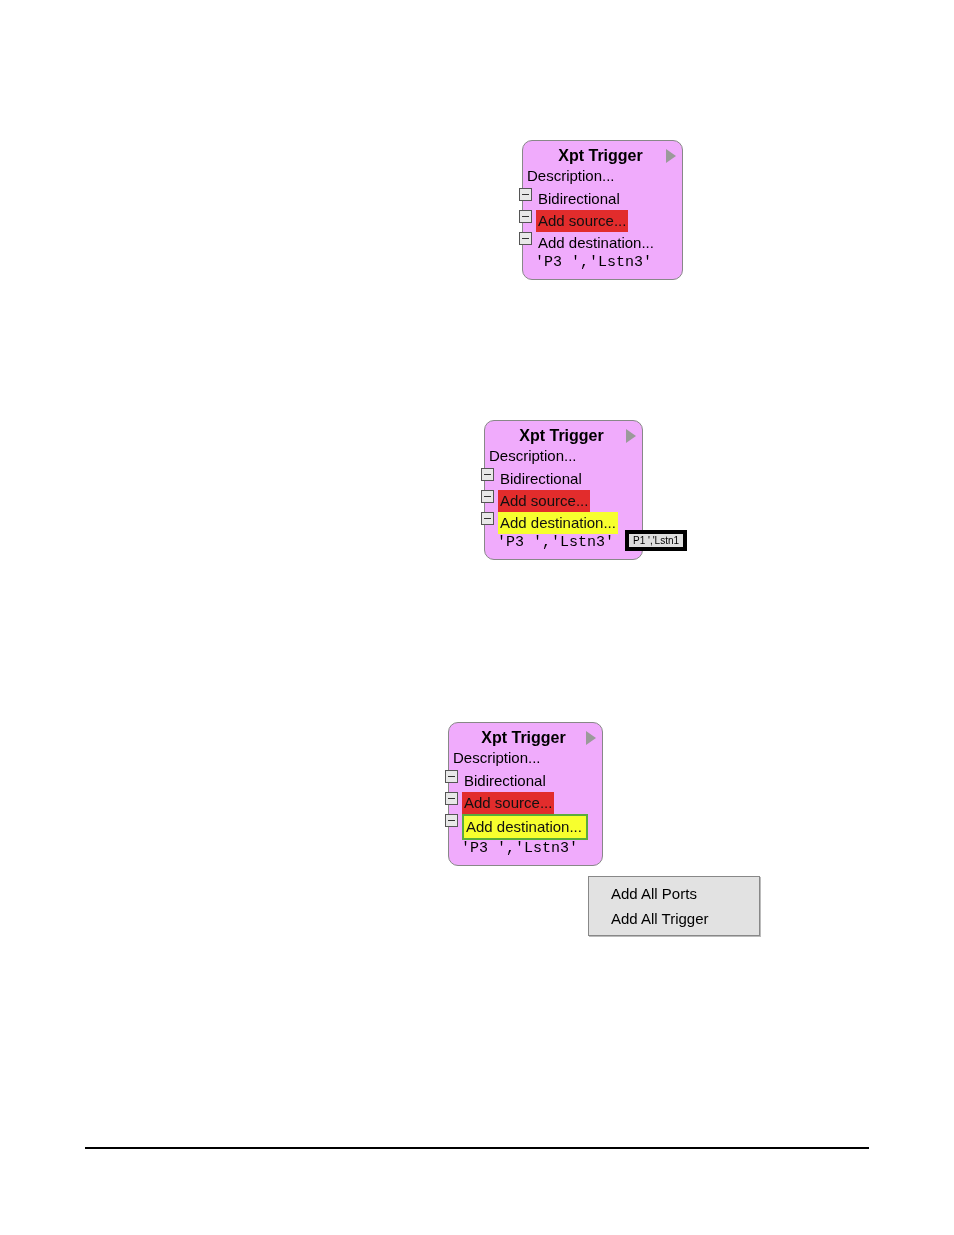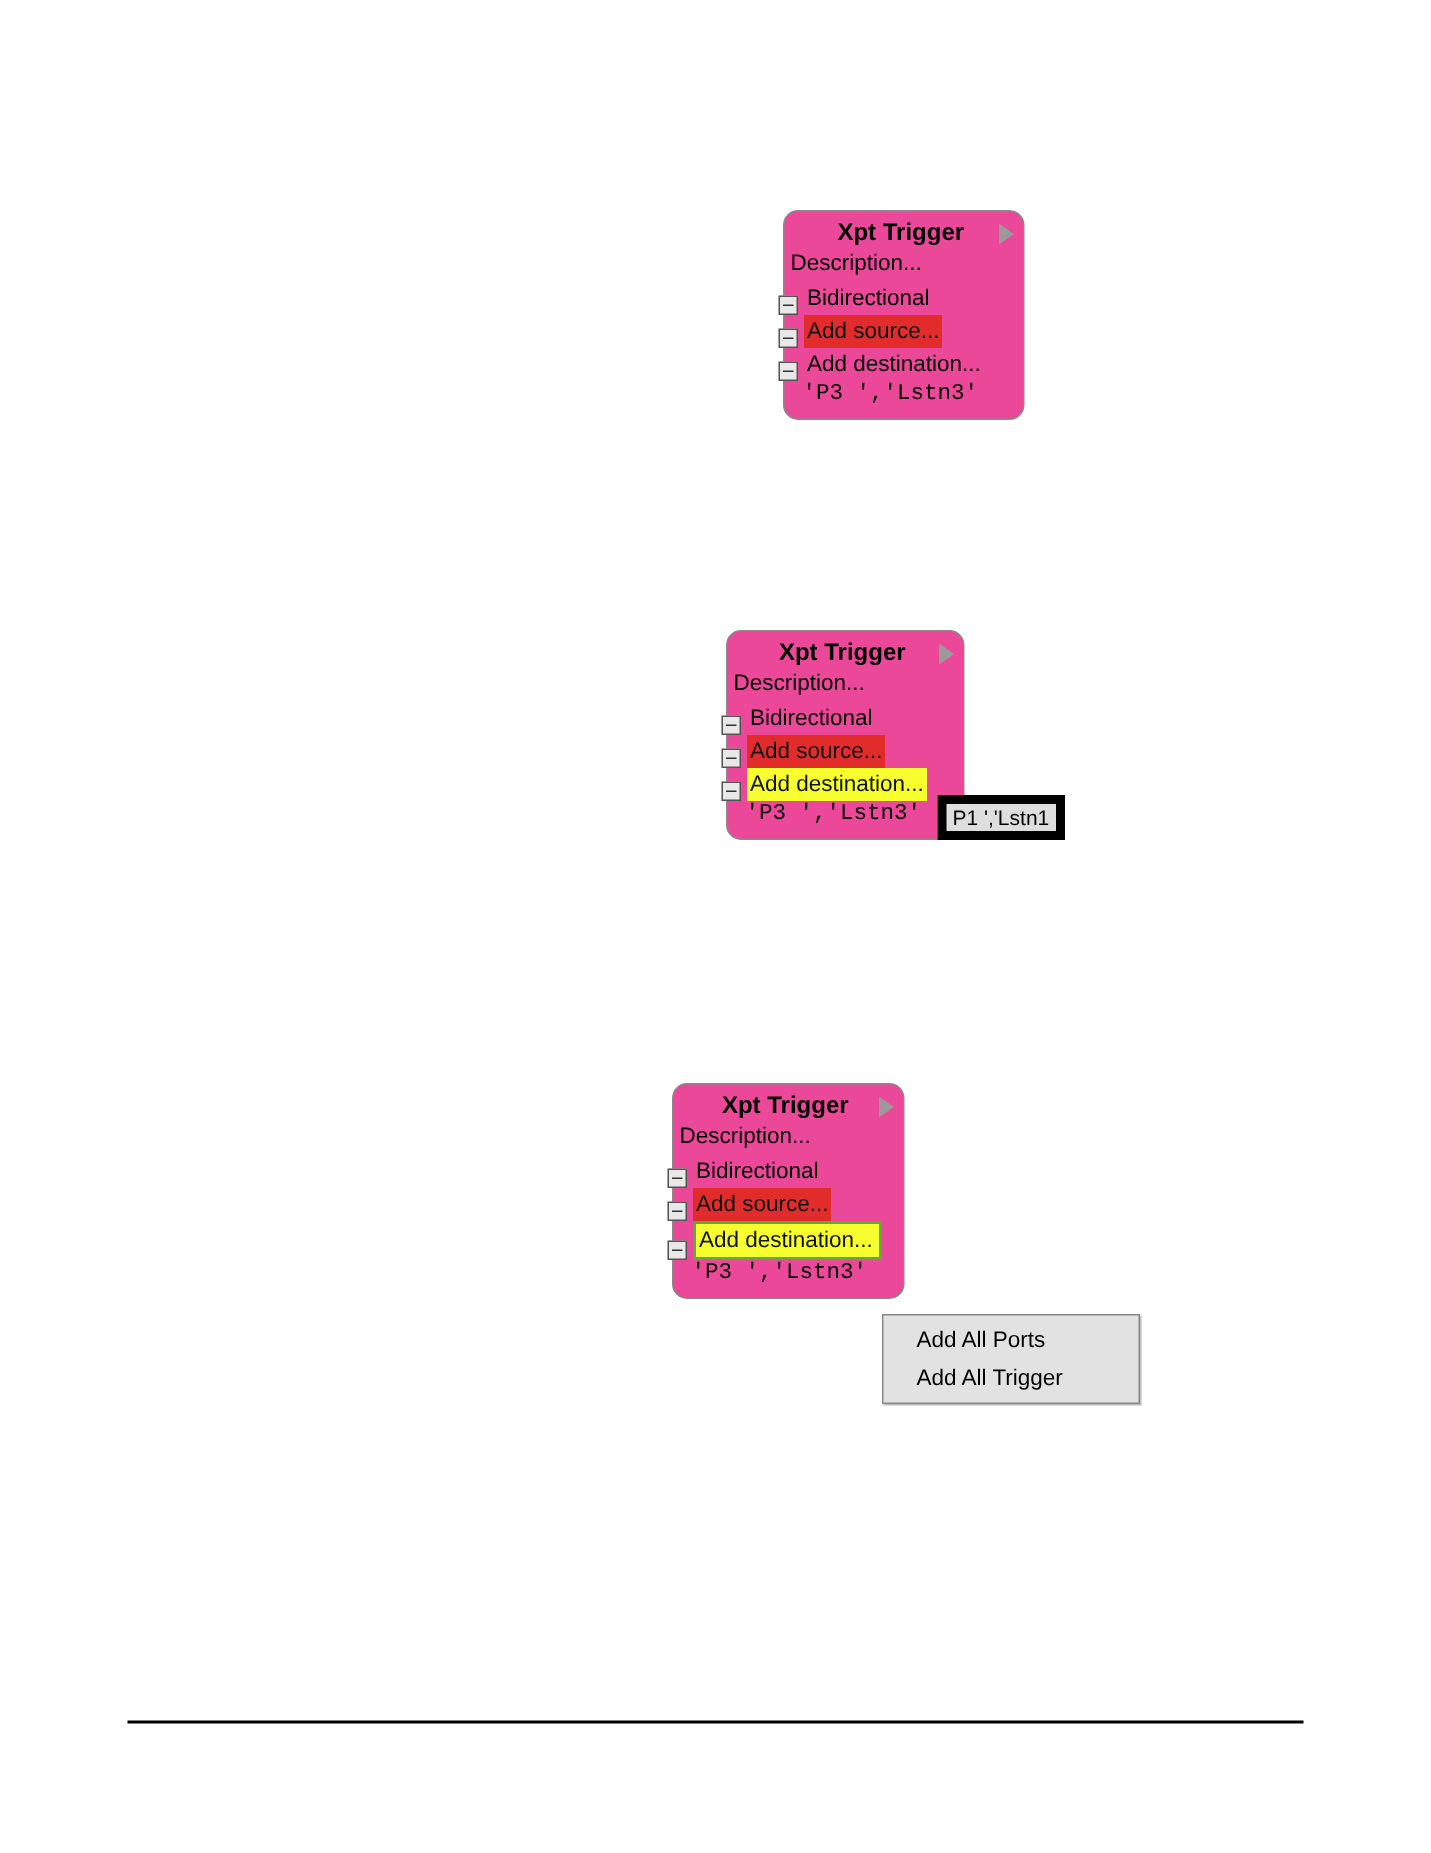--- a/index.html
+++ b/index.html
@@ -21,21 +21,21 @@
     left: 85px;
     top: 1147px;
     width: 784px;
     height: 2px;
     background: #000;
   }
 
   
   .trigger-box {
     position: absolute;
-    background: #ec4899;
+    background: #f0abfc;
     border: 1px solid #888;
     border-radius: 10px;
     padding: 6px 8px 8px 4px;
     box-sizing: border-box;
   }
   .tb-title {
     font-weight: bold;
     font-size: 16px;
     text-align: center;
     margin-bottom: 2px;
@@ -50,21 +50,21 @@
     border-top: 7px solid transparent;
     border-bottom: 7px solid transparent;
   }
   .tb-desc {
     font-size: 15px;
     text-align: left;
     margin-bottom: 4px;
   }
   .tb-row {
     display: flex;
-    align-items: flex-end;
+    align-items: flex-start;
     font-size: 15px;
     line-height: 22px;
     margin-left: -8px;
   }
   .minus-icon {
     width: 13px;
     height: 13px;
     border: 1px solid #555;
     background: #e8e8e8;
     display: inline-flex;
@@ -103,22 +103,22 @@
     font-size: 15px;
     margin-left: 8px;
     margin-top: 0;
     font-family: Liberation Mono, monospace;
   }
 
   
   .tooltip {
     position: absolute;
     background: #dedede;
-    border: 6px solid #000000;
-    font-size: 14px;
+    border: 4px solid #000000;
+    font-size: 10px;
     padding: 1px 4px;
     white-space: nowrap;
   }
 
   
   .ctx-menu {
     position: absolute;
     background: #e2e2e2;
     border: 1px solid #888;
     box-shadow: 1px 1px 0 #bbb;

